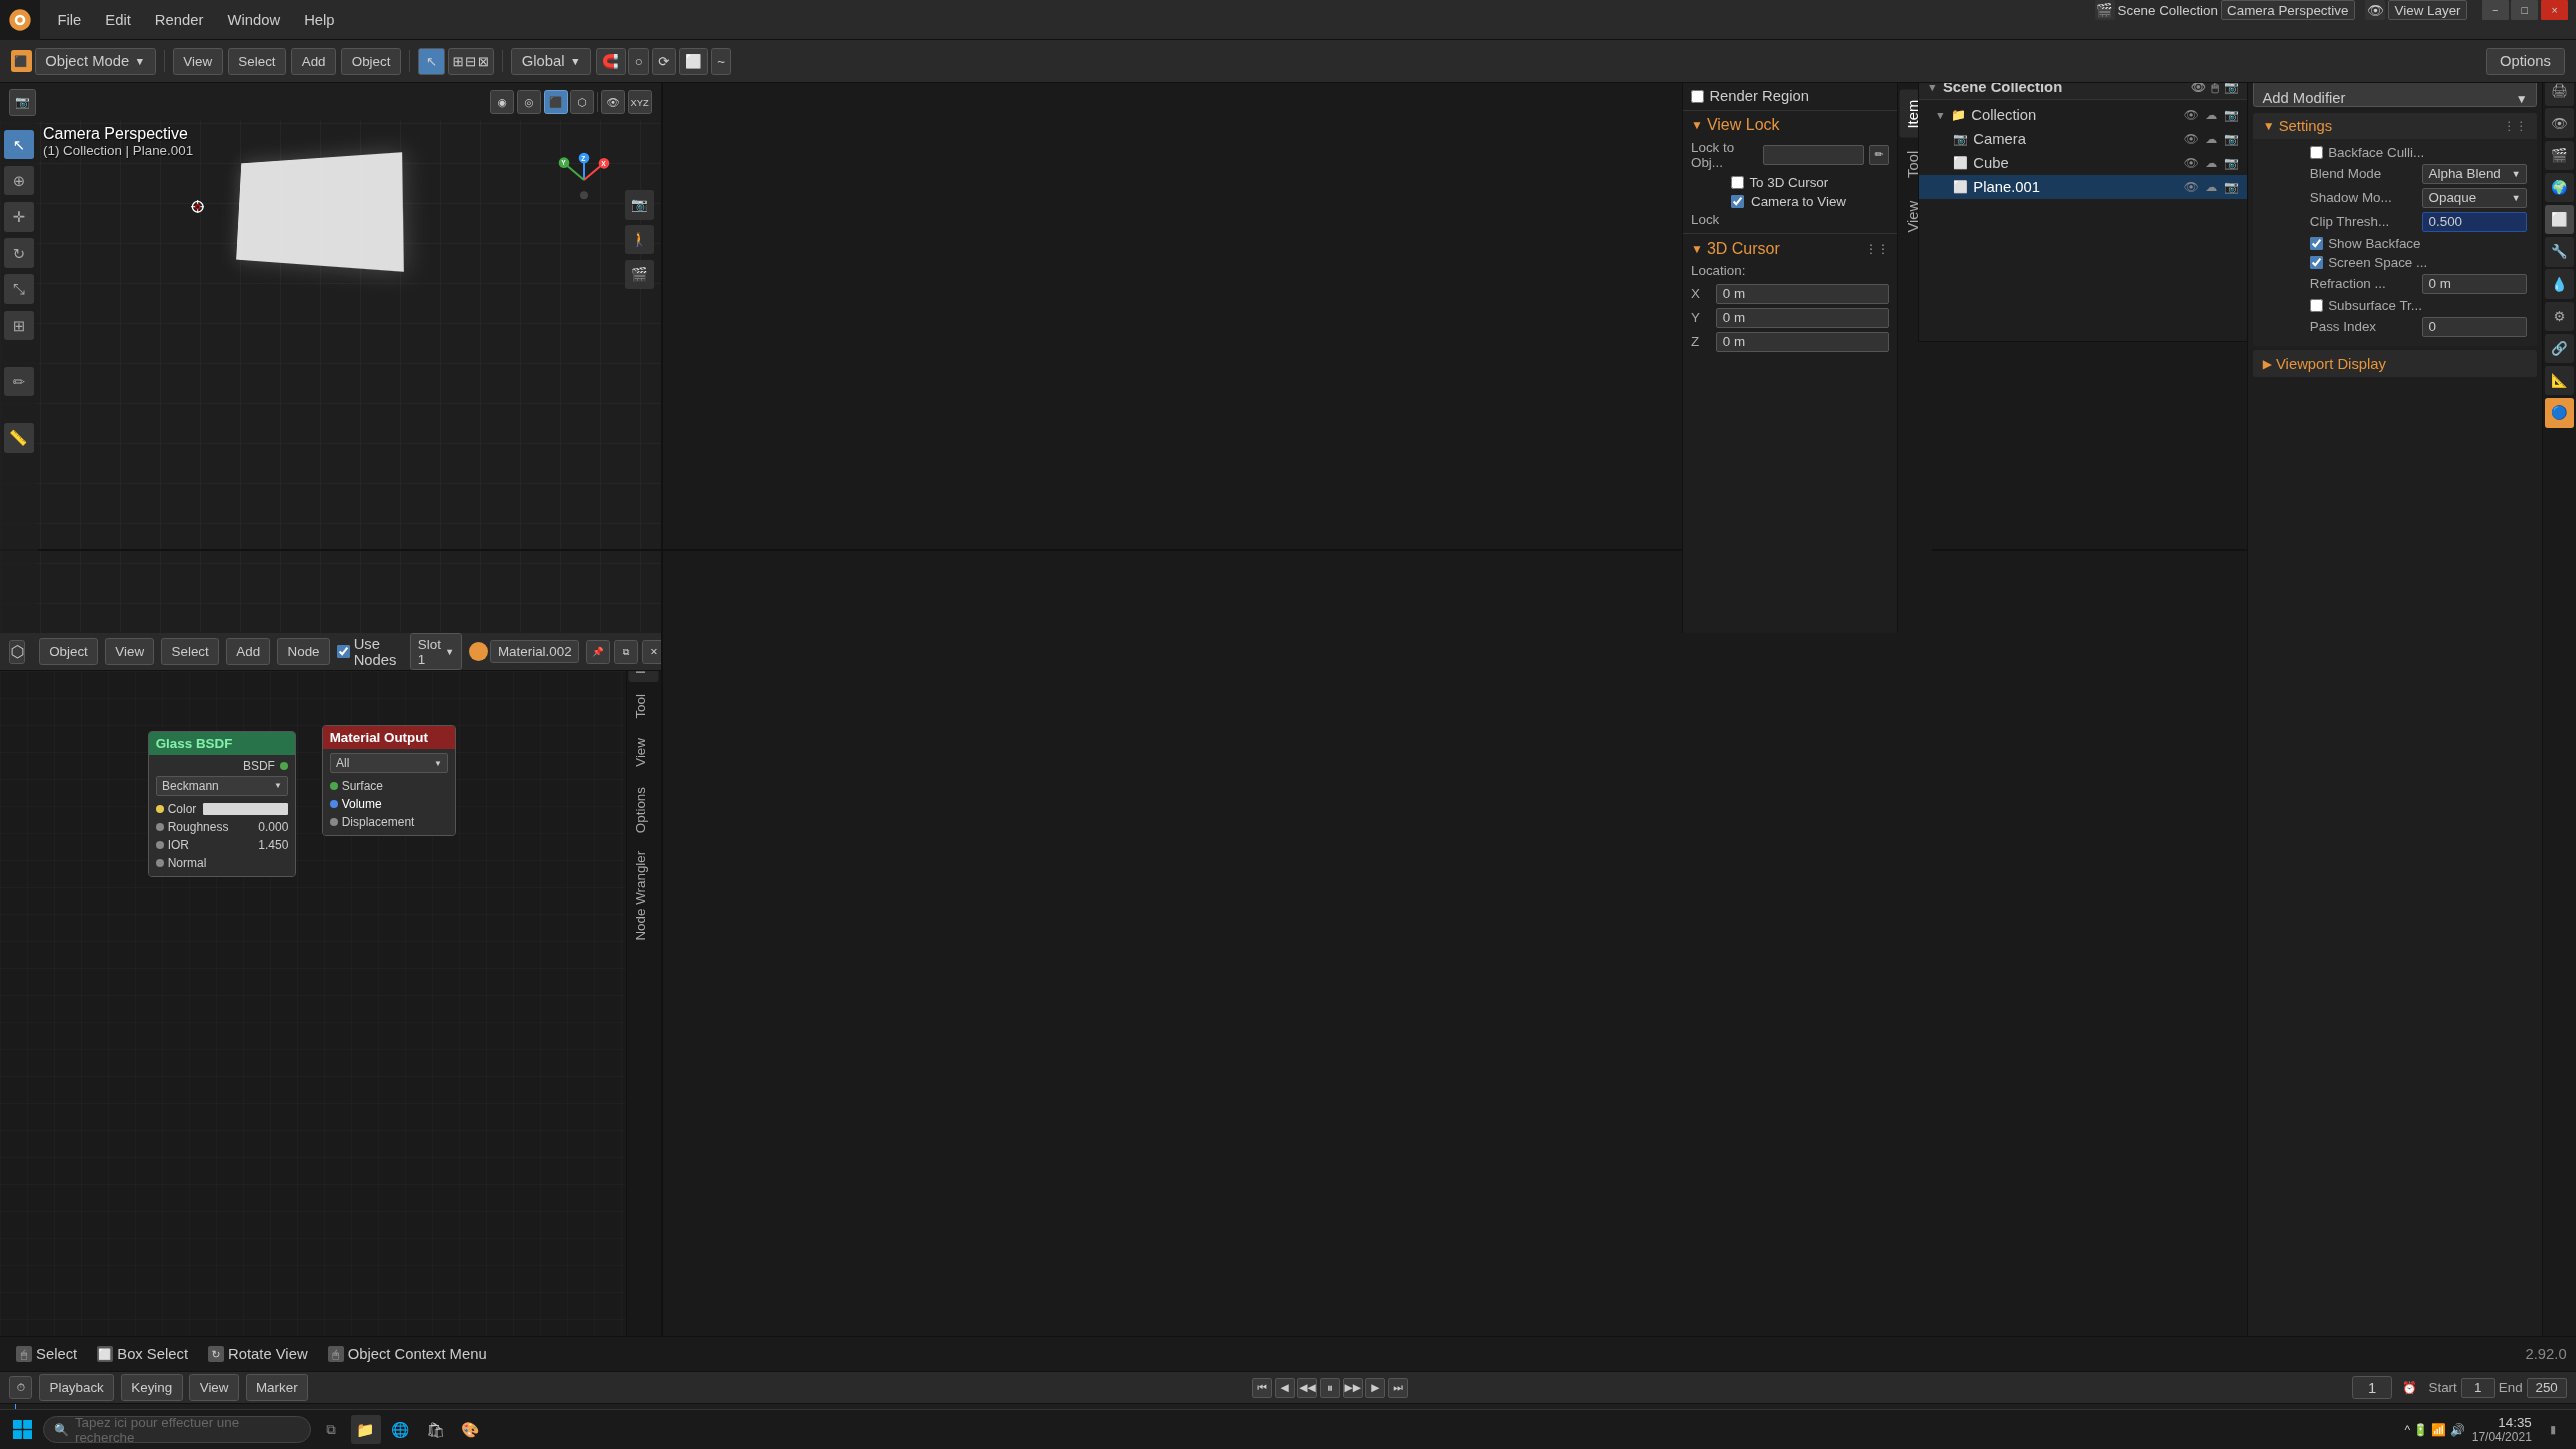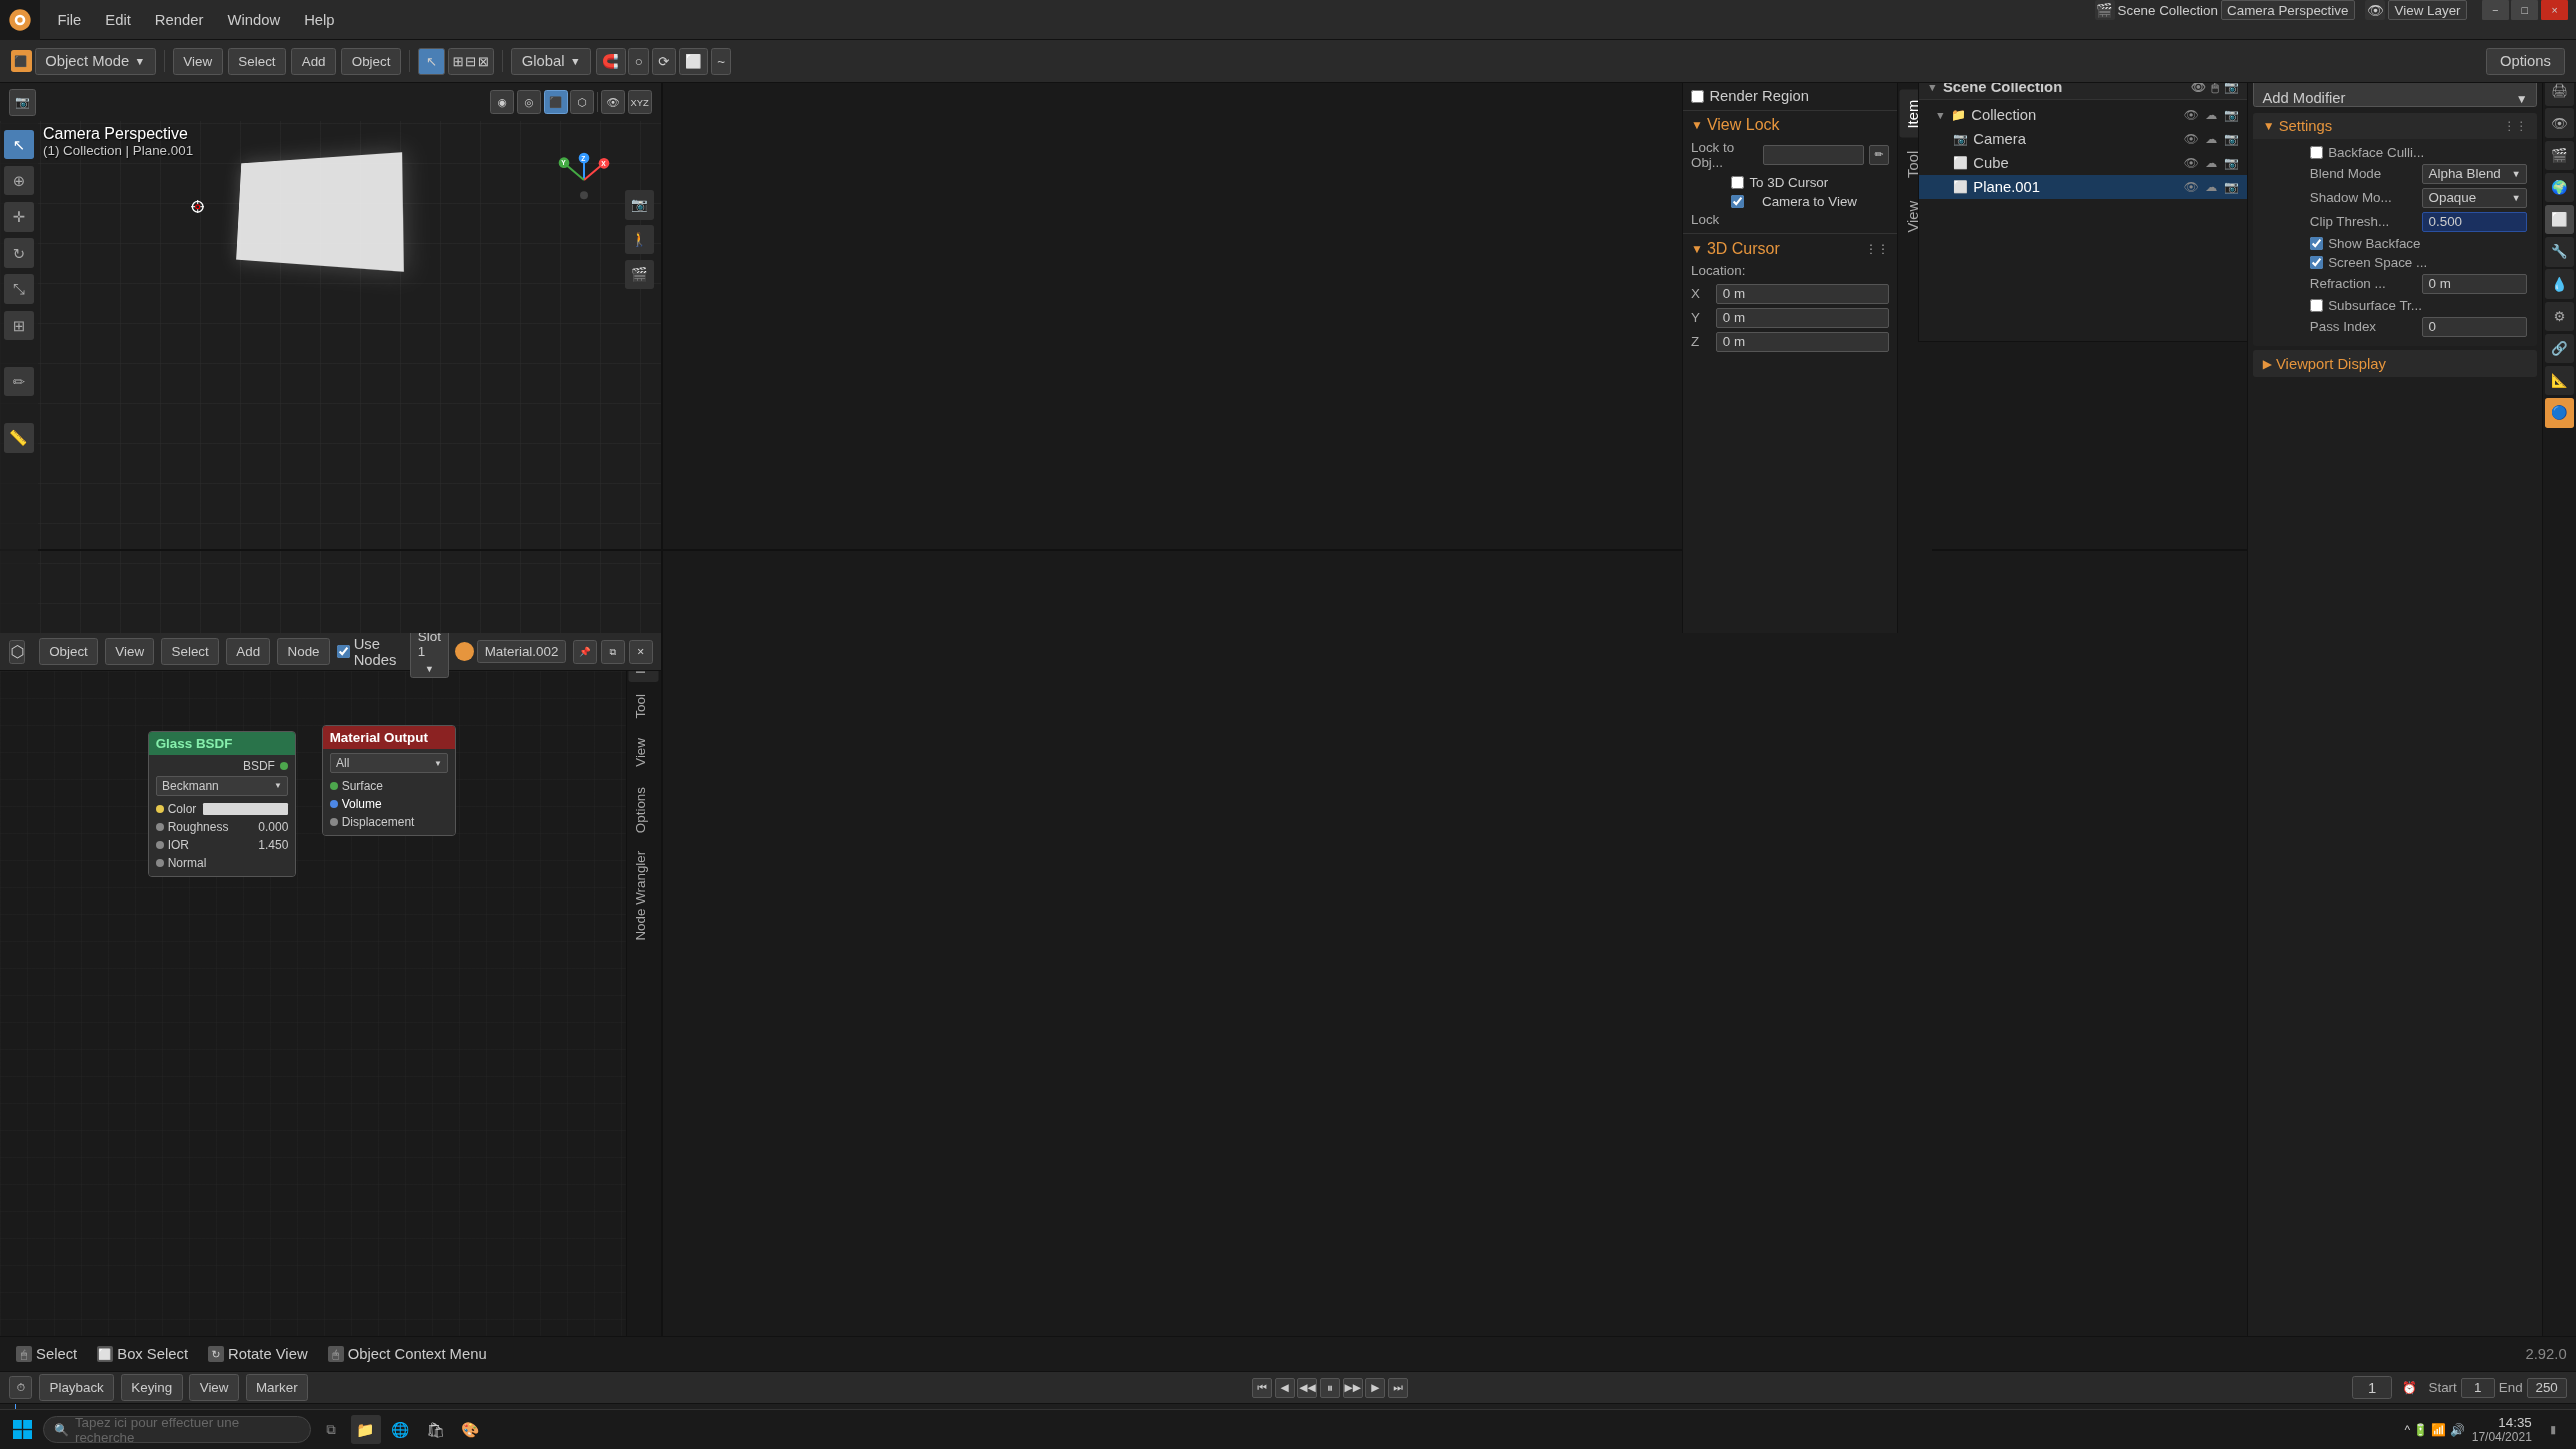--- a/index.html
+++ b/index.html
@@ -815,21 +815,21 @@
     <button class="toolbar-btn">View</button>
     <button class="toolbar-btn">Select</button>
     <button class="toolbar-btn">Add</button>
     <button class="toolbar-btn">Node</button>
     <div style="display:flex;align-items:center;gap:4px;">
       <input type="checkbox" checked="" style="accent-color: rgb(74, 127, 181); width: 13.4px; height: 13.4px;">
       <span style="font-size:14.8px;color:#ccc;">Use Nodes</span>
     </div>
     <div style="width:1.3px;height:20px;background:#444;"></div>
 
-    <div style="background:#3a3a3a;border:0.7px solid #555;border-radius:2.7px;padding:2.7px 6.7px;font-size:13.4px;color:#ccc;display:flex;align-items:center;gap:4px;cursor:pointer;flex-direction:column;">
+    <div style="background:#3a3a3a;border:0.7px solid #555;border-radius:2.7px;padding:2.7px 6.7px;font-size:13.4px;color:#ccc;display:flex;align-items:center;gap:4px;cursor:pointer;">
       <span>Slot 1</span>
       <span style="font-size:9.4px;">▼</span>
     </div>
 
     <div style="display:flex;align-items:center;gap:2.7px;">
       <div style="width:19px;height:19px;background:#e6953d;border-radius:50%;"></div>
       <div style="background:#3a3a3a;border:0.7px solid #555;border-radius:2.7px;padding:2.7px 6.7px;font-size:13.4px;color:#ccc;cursor:pointer;">Material.002</div>
     </div>
 
     <div style="margin-left:auto;display:flex;gap:4px;align-items:center;">
@@ -952,21 +952,21 @@
     </div>
     <div style="display:flex;align-items:center;gap:5.4px;margin-bottom:5.4px;">
       <span style="font-size:13.4px;color:#aaa;width:67px;">Lock to Obj...</span>
       <div style="flex:1;background:#333;border:0.7px solid #555;height:20px;border-radius:2px;"></div>
       <button style="width:20px;height:20px;background:#333;border:0.7px solid #555;border-radius:2px;color:#ccc;cursor:pointer;font-size:10.7px;">✏</button>
     </div>
     <div style="display:flex;align-items:center;gap:5.4px;margin-bottom:4px;padding-left:40px;">
       <input type="checkbox" style="accent-color: rgb(74, 127, 181);">
       <span style="font-size:13.4px;color:#ccc;">To 3D Cursor</span>
     </div>
-    <div style="display:flex;align-items:center;gap:18px;padding-left:40px;">
+    <div style="display:flex;align-items:center;gap:7px;padding-left:40px;">
       <input type="checkbox" checked="" style="accent-color: rgb(74, 127, 181);">
       <span style="font-size:13.4px;color:#ccc;">Camera to View</span>
     </div>
     <div style="margin-top:2.7px;margin-bottom:1.3px;display:flex;align-items:center;gap:5.4px;">
       <span style="font-size:13.4px;color:#aaa;width:54px;">Lock</span>
     </div>
   </div>
 
   <div style="padding:5.4px 8px;">
     <div style="font-size:16px;color:#e6953d;margin-bottom:5.4px;display:flex;align-items:center;gap:4px;">

